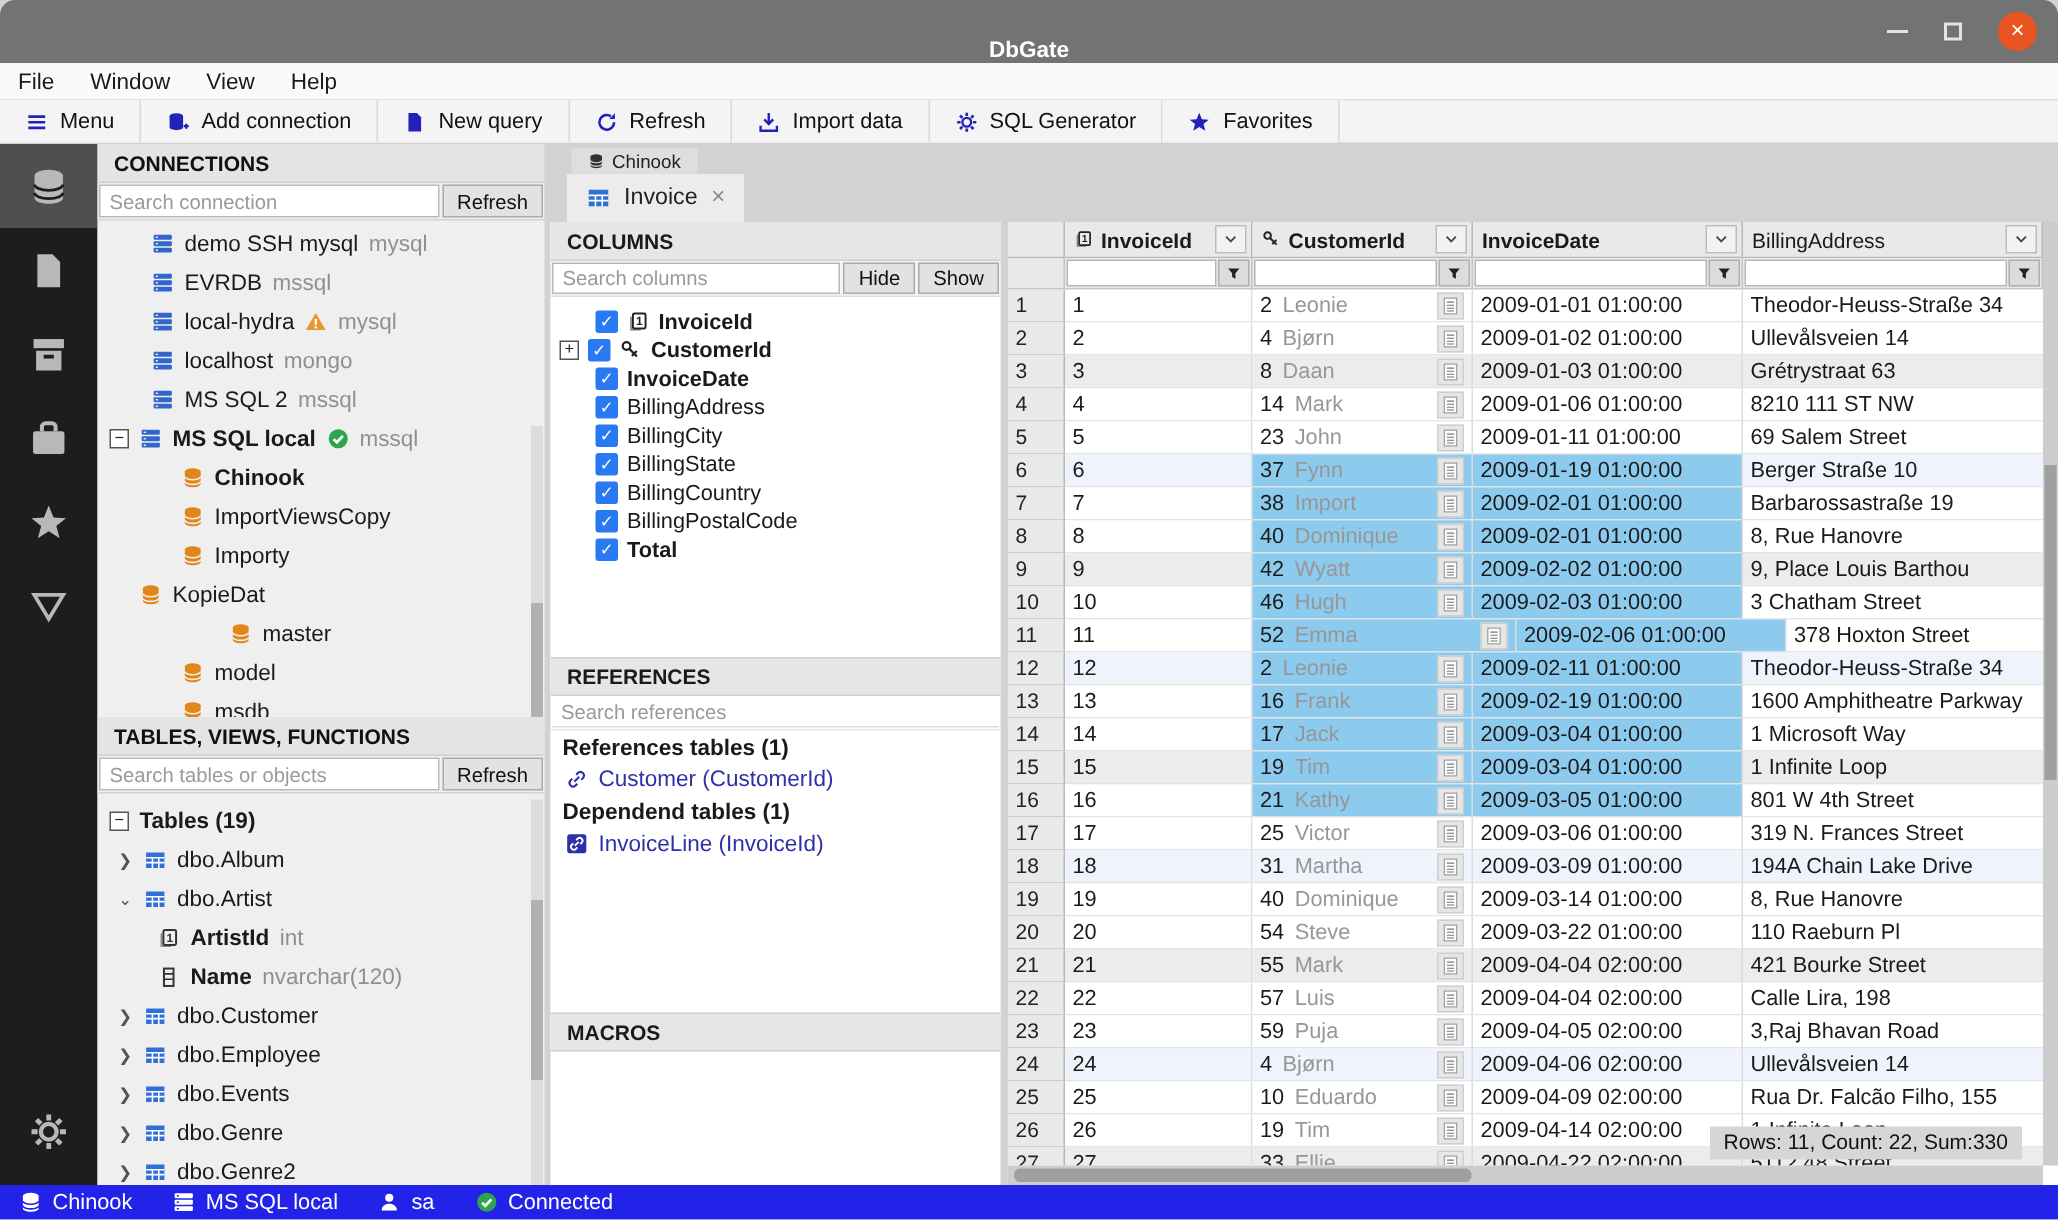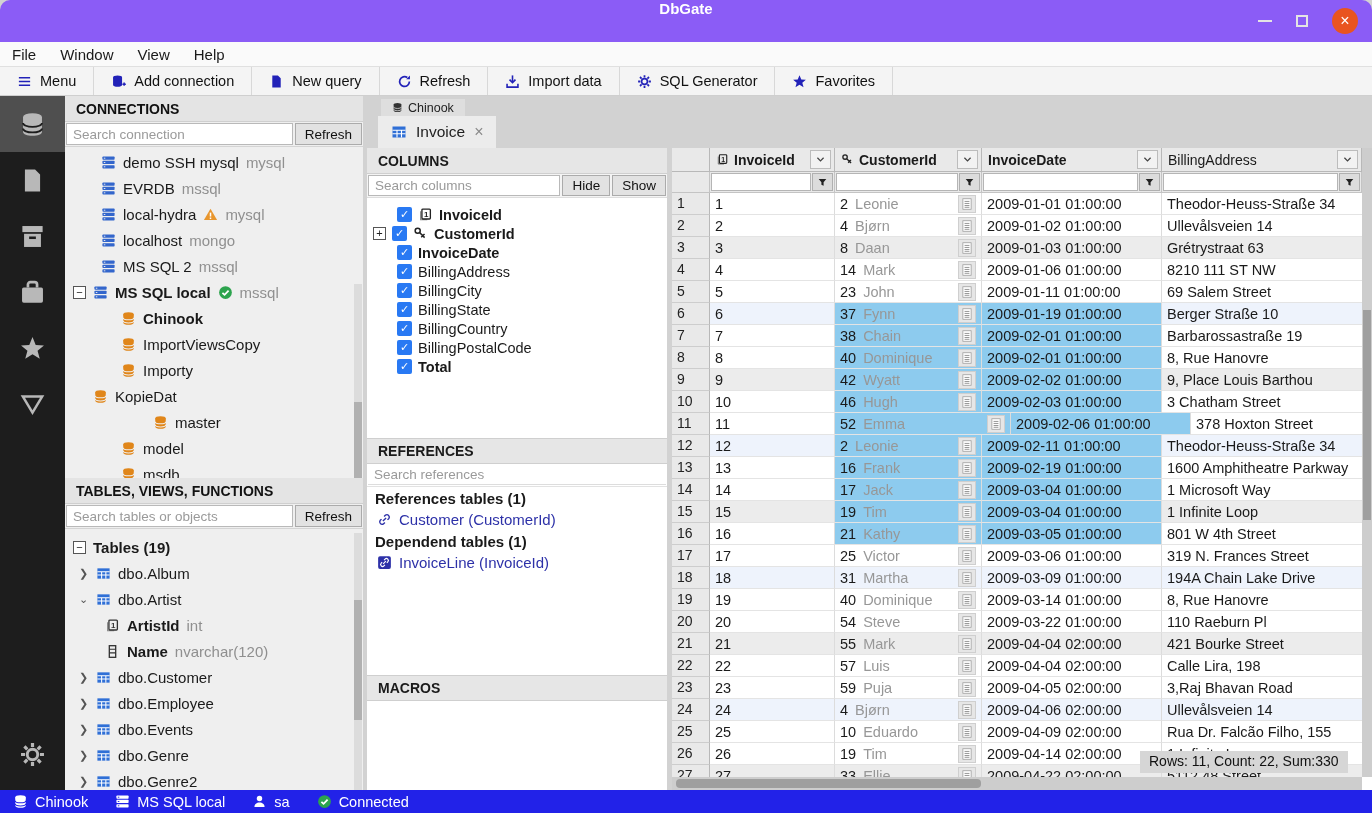--- a/index.html
+++ b/index.html
@@ -5,22 +5,22 @@
   * { box-sizing: border-box; margin: 0; padding: 0; }
   html,body { width:1372px; height:813px; }
   body {
     font-family: "Liberation Sans", "DejaVu Sans", sans-serif;
     position: relative; background:#d2d2d2; overflow:hidden; font-size:14px; color:#1a1a1a;
   }
   .ico { display:inline-flex; align-items:center; justify-content:center; flex:none; }
   .ico svg { width:100%; height:100%; display:block; }
 
   
-  .titlebar { position:absolute; left:0; top:0; width:1372px; height:42px; background:#8b5cf6;
-    border-radius:10px 10px 0 0; display:flex; align-items:flex-start; justify-content:center; }
+  .titlebar { position:absolute; left:0; top:0; width:1372px; height:42px; background:#737373;
+    border-radius:10px 10px 0 0; display:flex; align-items:flex-end; justify-content:center; }
   .titlebar .title { color:#fff; font-weight:bold; font-size:15px; }
   .win-controls { position:absolute; right:14px; top:0; height:42px; display:flex; align-items:center; gap:24px; }
   .win-min { width:14px; height:2px; background:#e4e4e4; }
   .win-max { width:12px; height:12px; border:2px solid #e4e4e4; }
   .win-close { width:26px; height:26px; border-radius:50%; background:#e95420; color:#fff;
     display:flex; align-items:center; justify-content:center; font-size:16px; line-height:1; }
 
   
   .menubar { position:absolute; left:0; top:42px; width:1372px; height:25px; background:#fafafa;
     border-bottom:1px solid #e0e0e0; display:flex; align-items:center; gap:24px; padding-left:12px; font-size:15px; }
@@ -956,21 +956,21 @@
           </span>
     </div>
     <div class="g-cell selected" style="width:180px">2009-01-19 01:00:00</div>
     <div class="g-cell" style="width:200px; border-right:none">Berger Straße 10</div>
   </div>
       <div class="grid-row ">
     <div class="g-gutter" style="width:38px">7</div>
     <div class="g-cell" style="width:125px">7</div>
     <div class="g-cell selected" style="width:147px">
       <span>38</span>
-      <span class="cust-name">Chain</span>
+      <span class="cust-name">Import</span>
       <span class="doc-btn">
             <span class="ico" style="width:12px;height:12px;">
               <svg viewBox="0 0 16 16">
                 <rect x="2.5" y="1" width="11" height="14" fill="#fdfdfd" stroke="#999" stroke-width="1"></rect>
                 <path d="M4.8 4.6h6.4M4.8 7.3h6.4M4.8 10h6.4M4.8 12.4h6.4" stroke="#777" stroke-width="1"></path>
               </svg>
             </span>
           </span>
     </div>
     <div class="g-cell selected" style="width:180px">2009-02-01 01:00:00</div>

